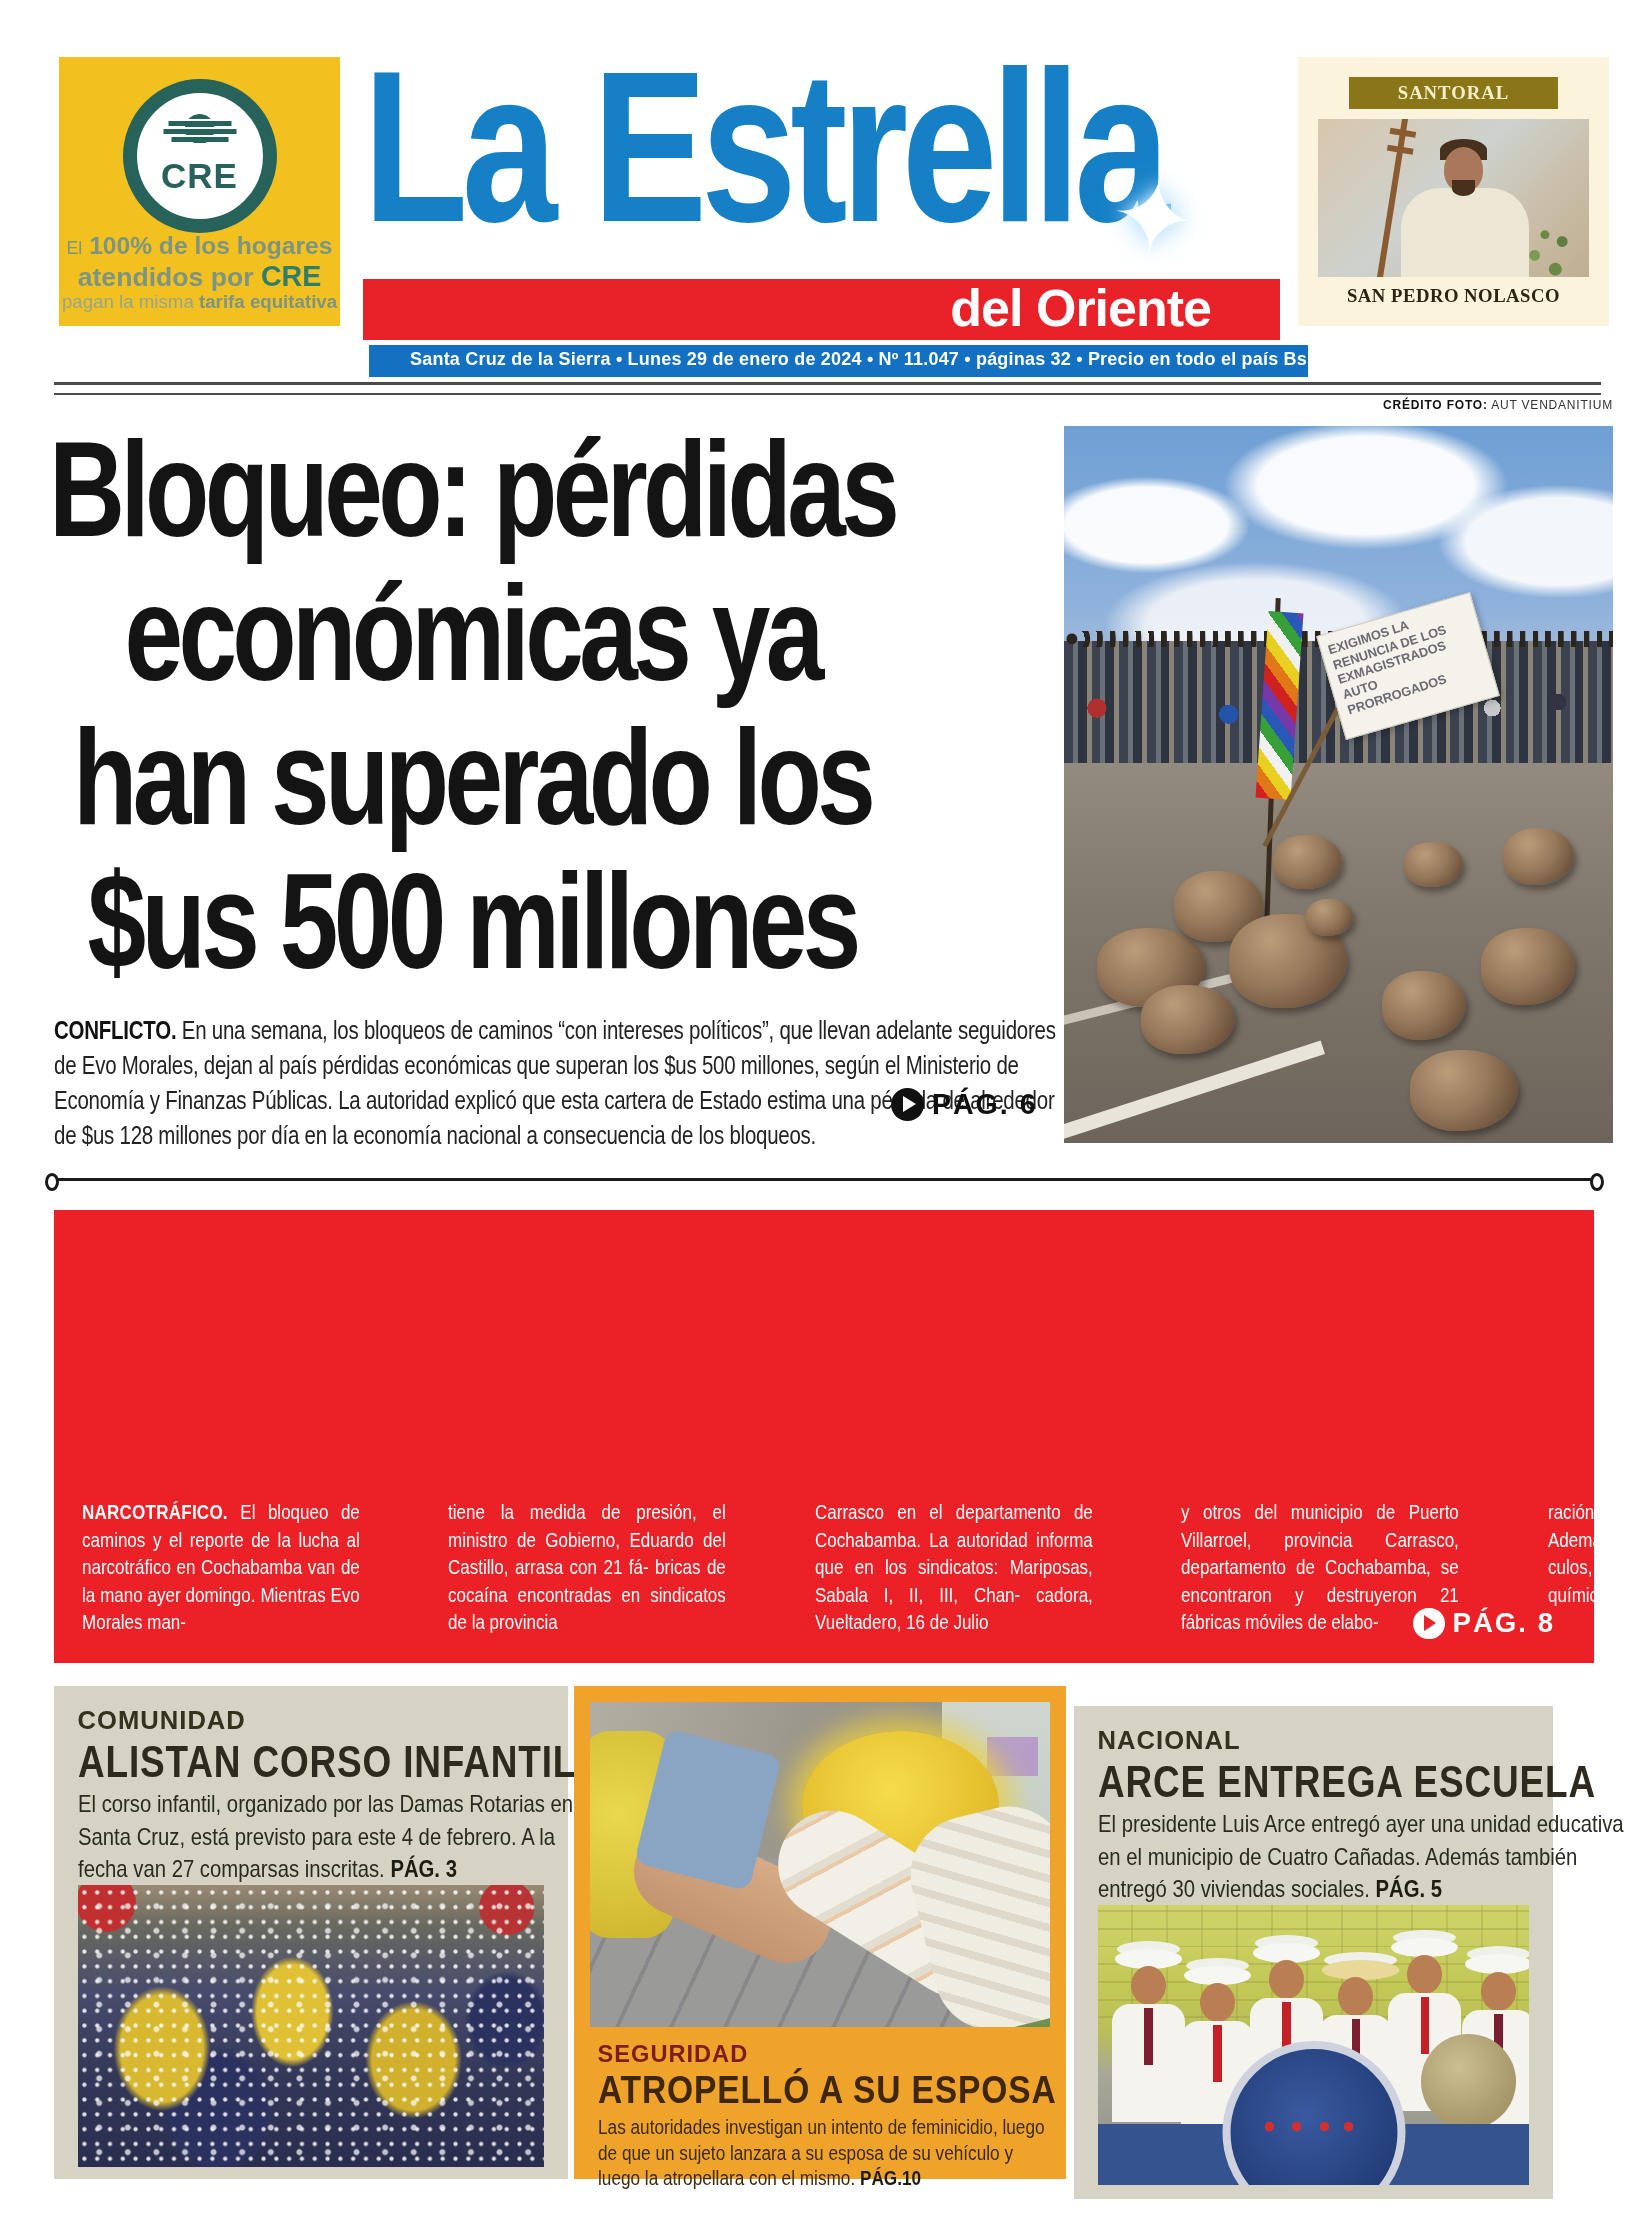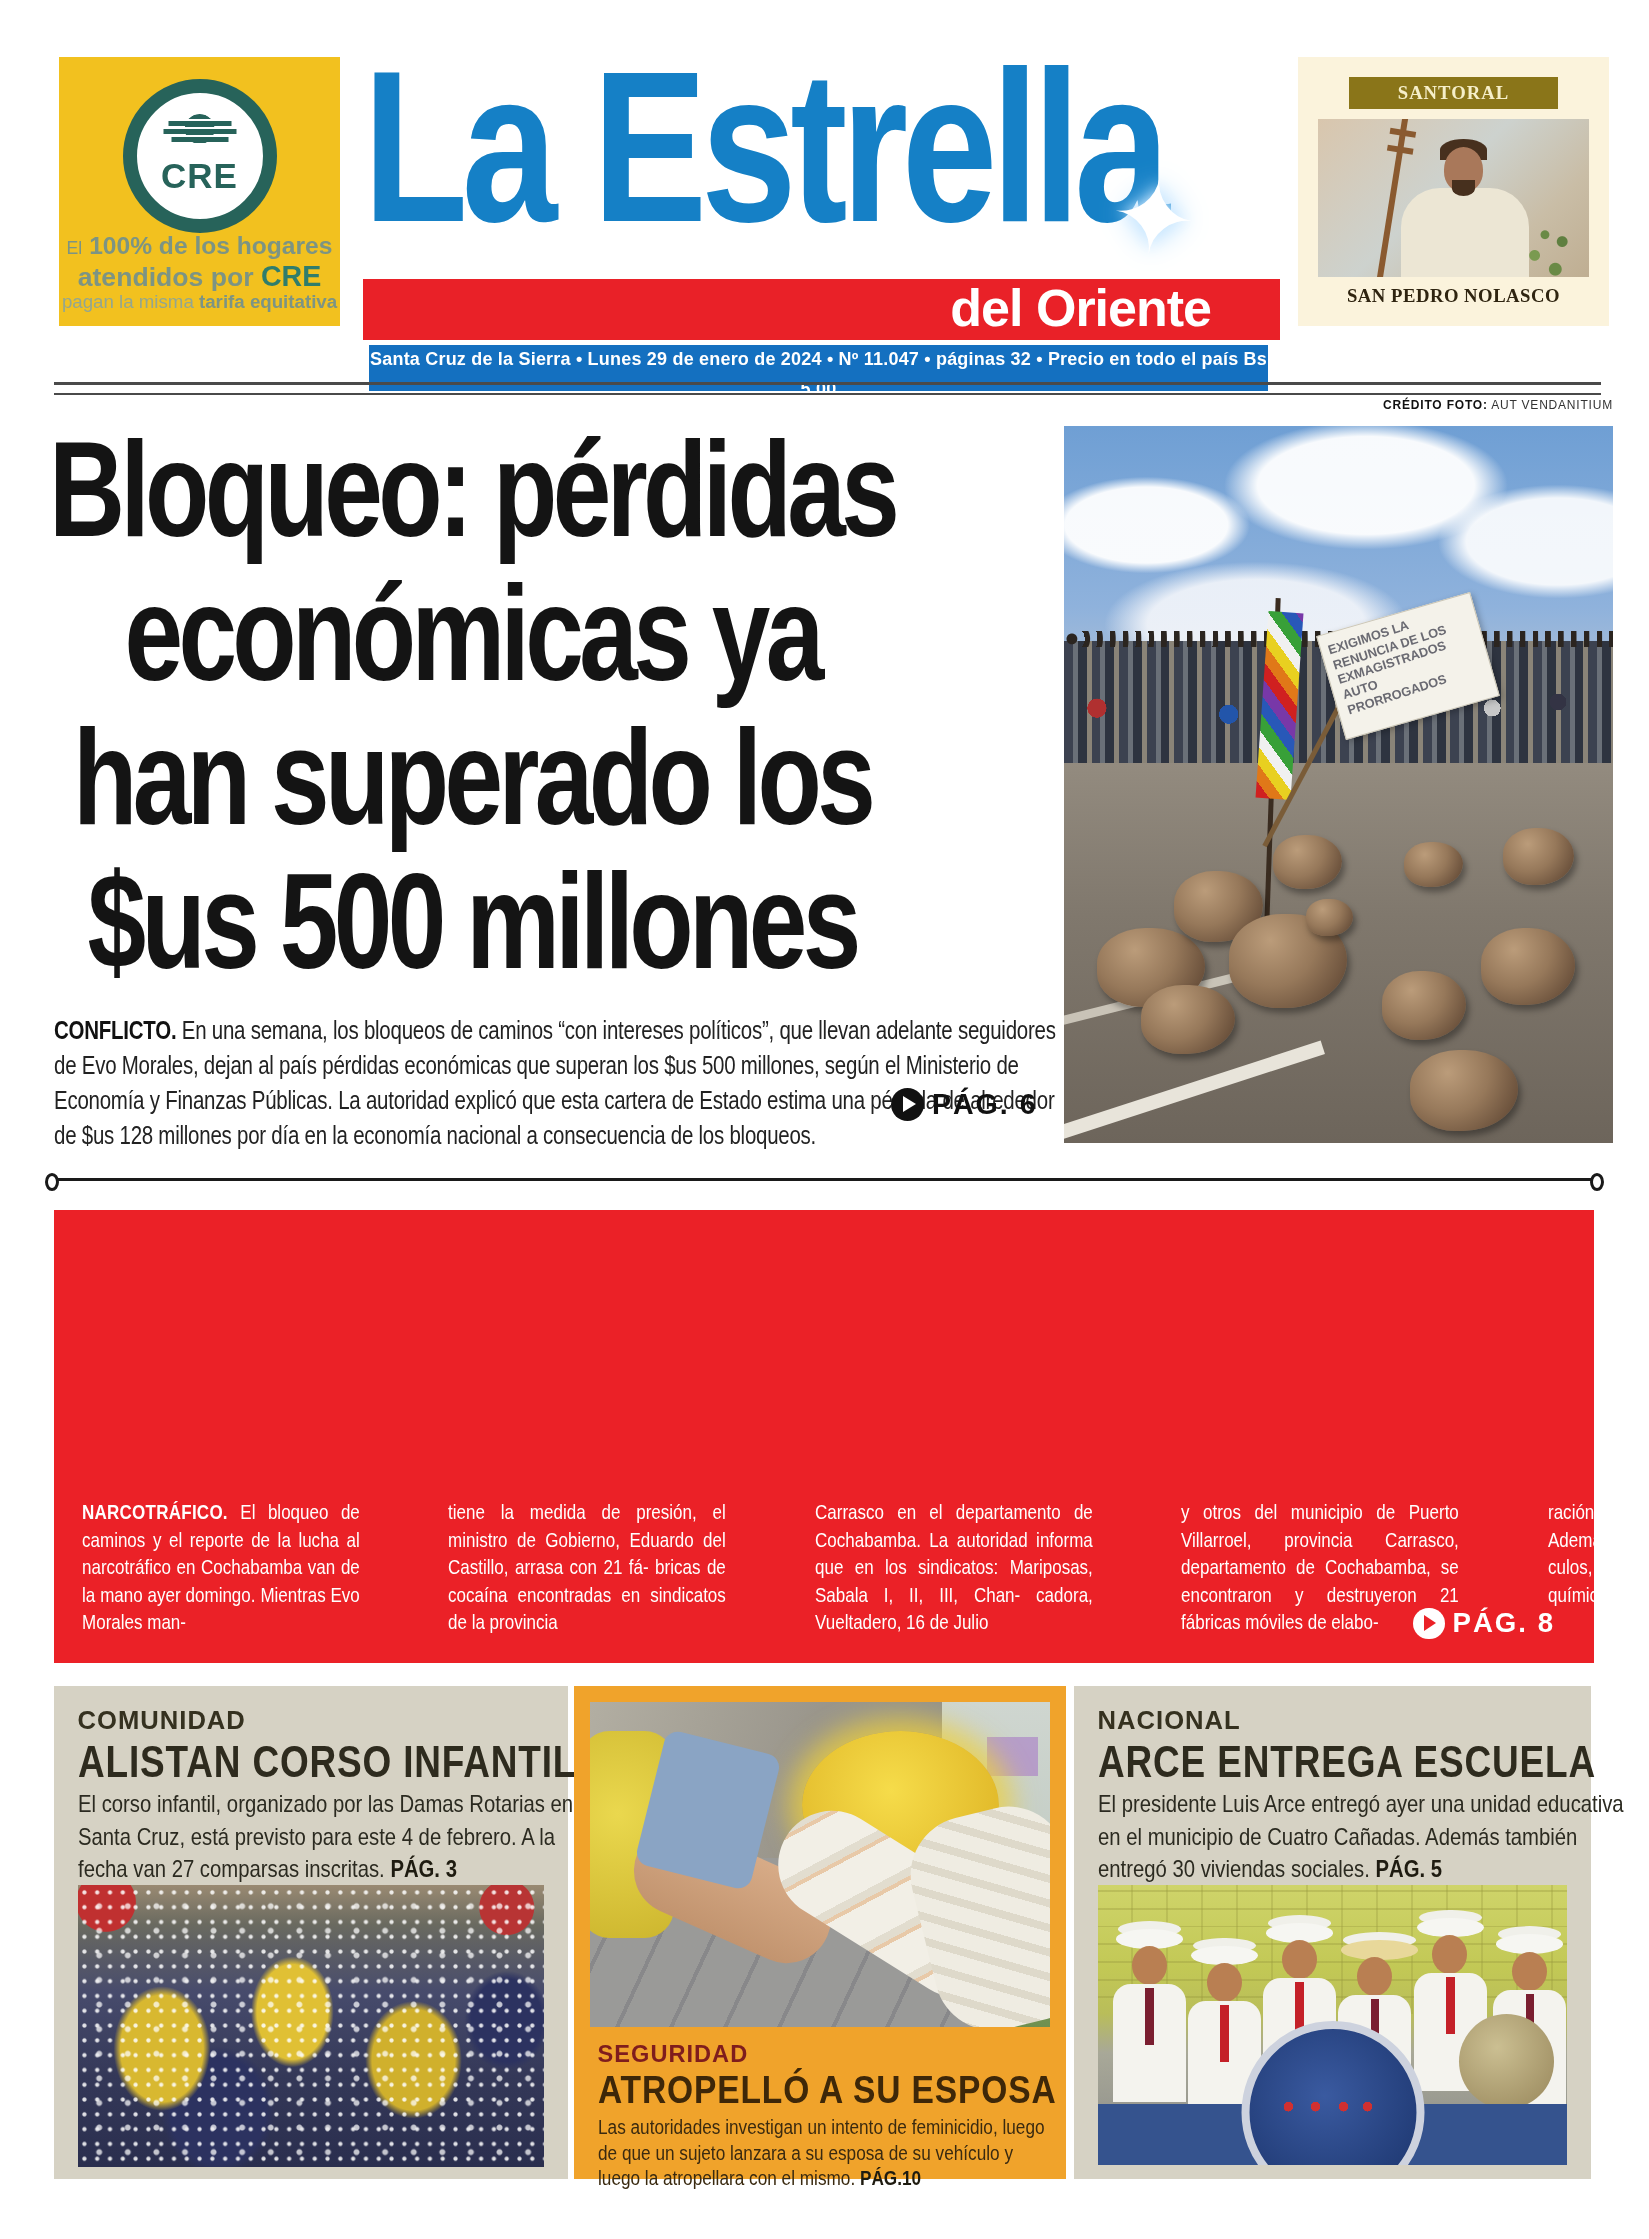--- a/index.html
+++ b/index.html
@@ -20,22 +20,22 @@
   .cre-l2 b{color:#2F7D6C;font-size:28.6px;}
   .cre-l3{position:absolute;left:0;right:0;top:234px;font-size:18.7px;color:#93A690;}
   .cre-l3 b{color:#7C9484;}
 
   .title{position:absolute;left:363px;top:39px;font-size:215px;line-height:1;font-weight:bold;color:#1580C6;
          letter-spacing:-7.9px;white-space:nowrap;transform:scaleX(0.8);transform-origin:left top;}
   .star{position:absolute;left:1111px;top:158px;font-size:102px;color:#ffffff;
         text-shadow:0 0 13.8px #cfeaff,0 0 29.6px #9fd4ff;transform:rotate(8deg);}
   .red-band{position:absolute;left:363px;top:279px;width:906px;height:61px;background:#E92128;padding-left:11px;}
   .red-band span{position:absolute;right:69px;top:0;line-height:59px;font-size:52px;font-weight:bold;color:#fff;letter-spacing:-1px;}
-  .date-bar{position:absolute;left:369px;top:345px;width:899px;height:46px;background:#1470C0;color:#fff;
-            font-size:18px;font-weight:bold;text-align:center;line-height:29.6px;letter-spacing:0.2px;}
+  .date-bar{position:absolute;left:369px;top:345px;width:899px;height:32px;background:#1470C0;color:#fff;
+            font-size:18px;font-weight:bold;text-align:center;line-height:29.6px;letter-spacing:0.2px;padding-left:40px;}
 
   .santoral{position:absolute;left:1298px;top:57px;width:311px;height:269px;background:#FBF3DC;}
   .santoral-bar{margin:19.7px auto 0;width:209px;height:32.5px;background:#8A7519;color:#F6EFC9;
                 font-family:"Liberation Serif",serif;font-weight:bold;font-size:18.7px;text-align:center;line-height:32.5px;letter-spacing:1px;}
   .santoral-art{position:relative;margin:9.9px 19.7px 0;height:158px;overflow:hidden;
                 background:linear-gradient(135deg,#d9c6ad 0%,#cdd2ce 45%,#c9bda6 75%,#bfae92 100%);}
   .robe{position:absolute;left:83px;top:69px;width:128px;height:94px;background:#ece6d4;border-radius:39px 39px 0 0;}
   .head{position:absolute;left:126px;top:27.6px;width:39px;height:45px;background:#a9785a;border-radius:50% 50% 45% 45%;}
   .hair{position:absolute;left:122px;top:19.7px;width:47px;height:21.7px;background:#47301e;border-radius:50% 50% 0 0;}
   .beard{position:absolute;left:134px;top:61px;width:23.6px;height:15.8px;background:#47301e;border-radius:0 0 50% 50%;}
@@ -110,21 +110,21 @@
   .rcol-inner b{letter-spacing:0.3px;}
   .pag-red{position:absolute;right:39px;bottom:23.6px;display:flex;align-items:center;gap:7.9px;}
   .play-white{width:31.5px;height:31.5px;border-radius:50%;background:#fff;position:relative;}
   .play-white:before{content:"";position:absolute;left:10.8px;top:6.9px;border-left:12.8px solid #EB2127;border-top:8.9px solid transparent;border-bottom:8.9px solid transparent;}
   .pag-red span{font-weight:bold;font-size:27.6px;letter-spacing:2px;color:#fff;}
 
   
   .box{position:absolute;top:1686px;height:493px;}
   .box-left{left:54px;width:514px;background:#D6D2C4;}
   .box-mid{left:574px;width:492px;background:#F0A32B;}
-  .box-right{left:1074px;width:517px;background:#D6D2C4;}
+  .box-right{left:1074px;width:479px;background:#D6D2C4;margin-top:20px;}
   .sec-label{position:absolute;left:23.6px;top:19.7px;font-size:25.6px;font-weight:bold;color:#35311F;letter-spacing:1px;}
   .sec-head{position:absolute;left:23.6px;top:51px;white-space:nowrap;font-size:44px;font-weight:bold;color:#2E2B1E;
             letter-spacing:1px;transform:scaleX(0.84);transform-origin:left top;}
   .sec-body{position:absolute;left:23.6px;top:102px;font-size:23.6px;line-height:32.5px;color:#2B2A20;
             transform:scaleX(0.86);transform-origin:left top;}
   .box-left .sec-body{width:591px;}
   .box-right .sec-body{width:619px;}
 
   .photo-carnaval{position:absolute;left:23.6px;right:23.6px;top:199px;bottom:11.8px;overflow:hidden;
       background:radial-gradient(circle 49px at 6% 6%,#c03030 0 60%,transparent 62%),

